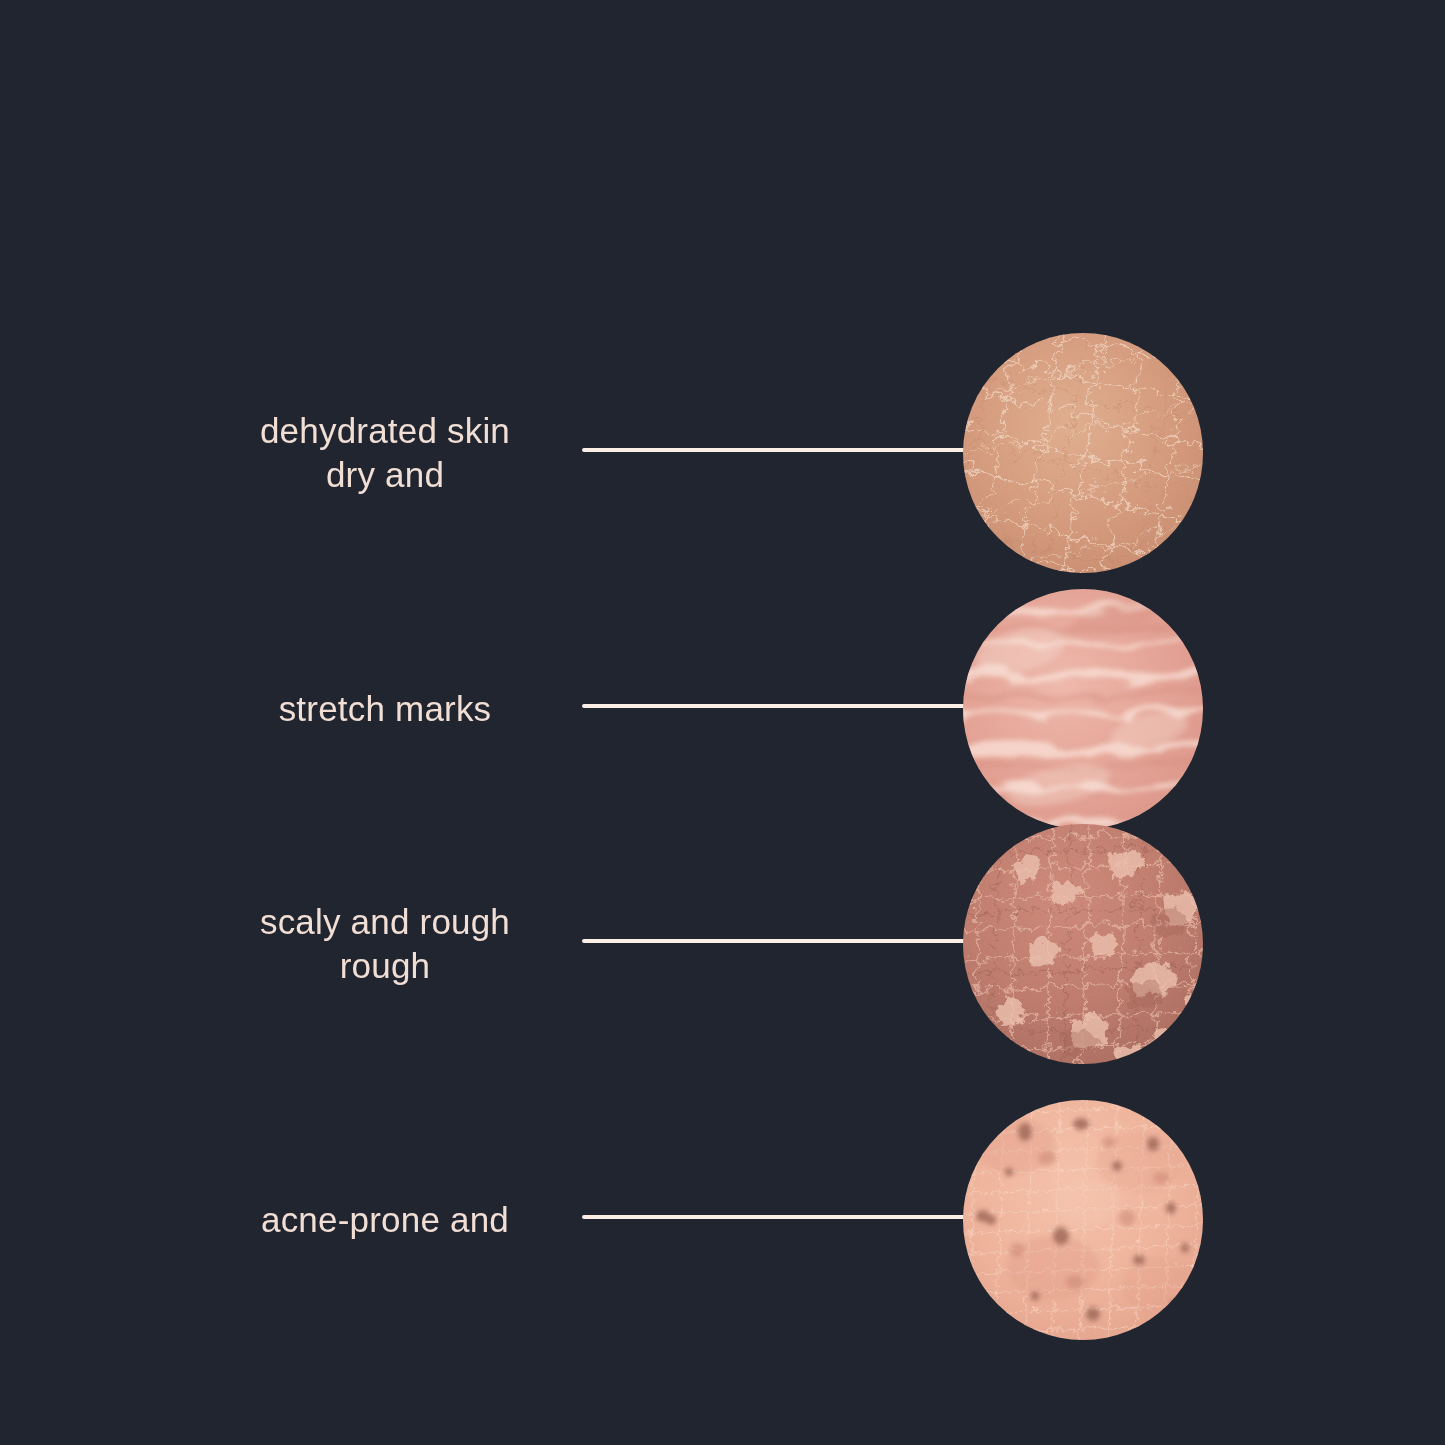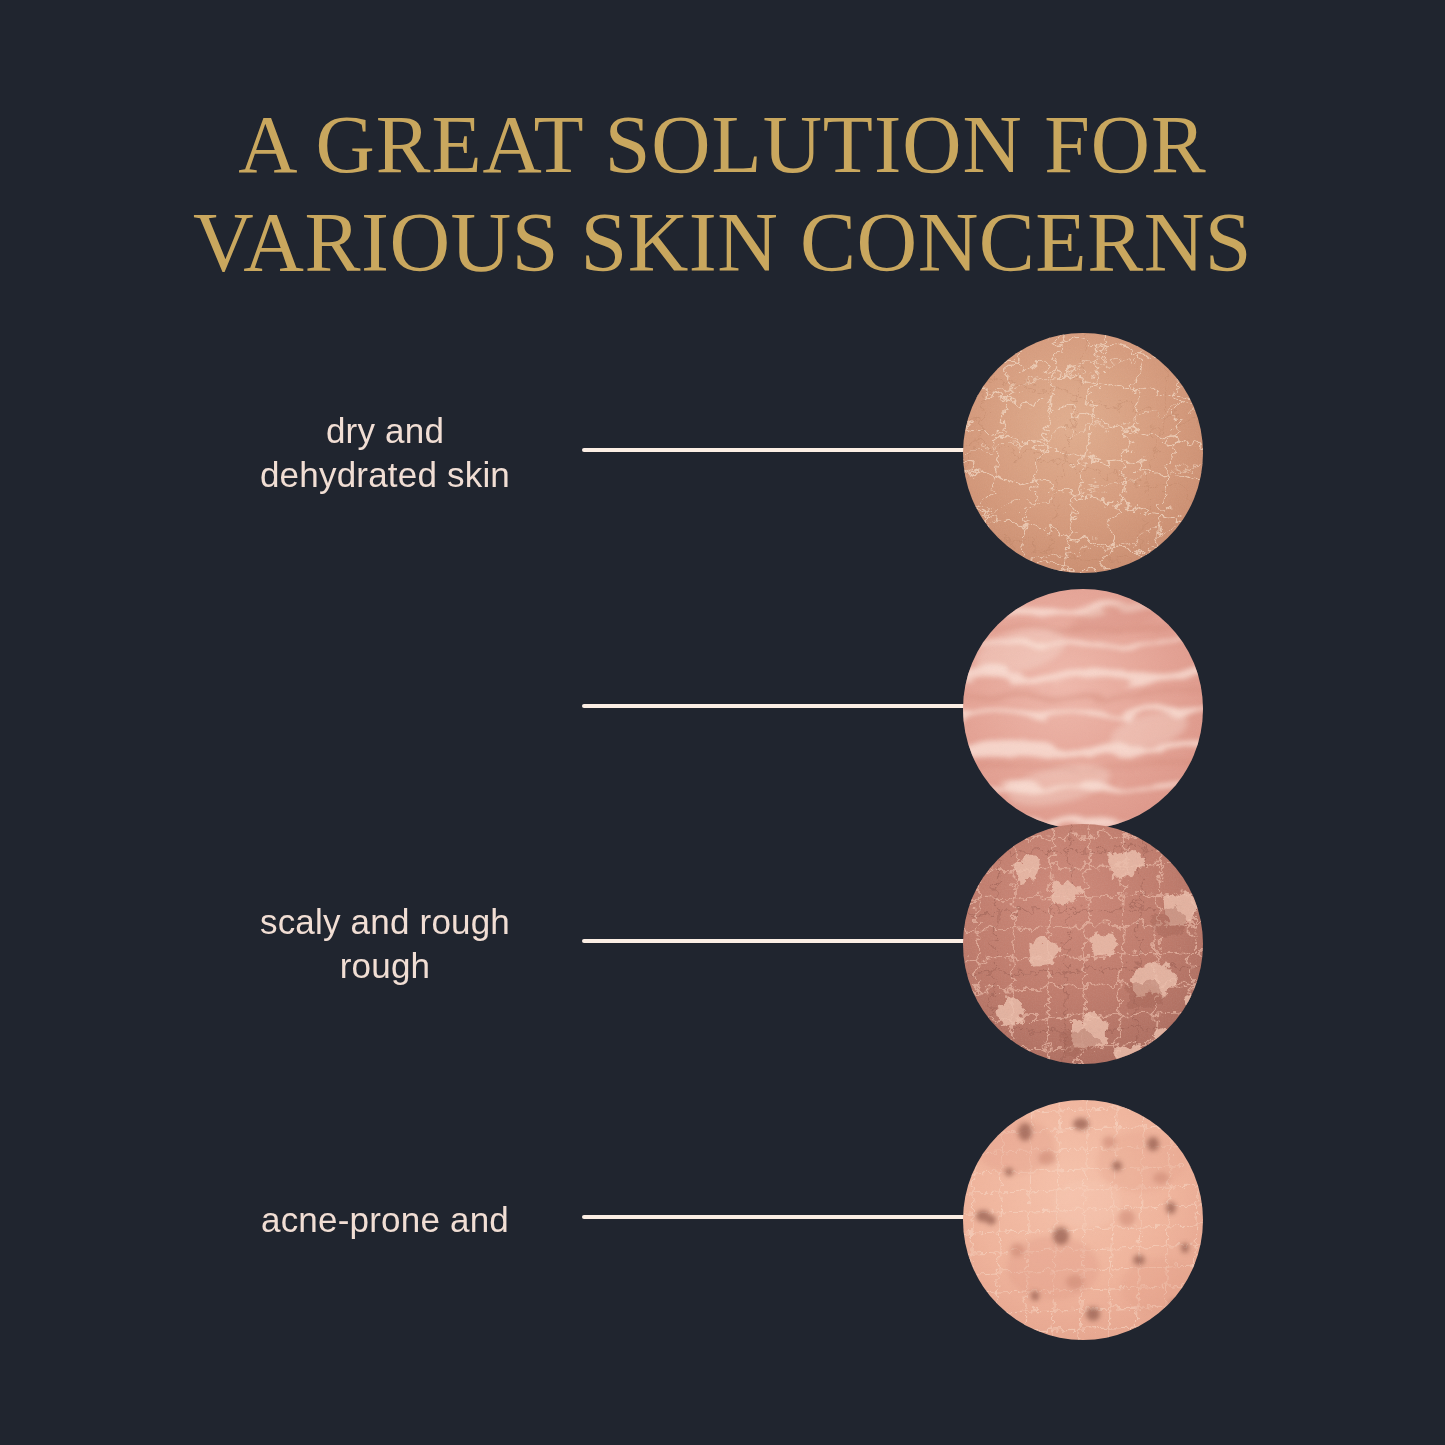--- a/index.html
+++ b/index.html
@@ -106,30 +106,26 @@
     border-radius: 50%;
     overflow: hidden;
   }
   .swatch svg { display: block; width: 240px; height: 240px; }
 </style>
 </head>
 <body>
 
 <div id="poster">
 
-  <div class="title-block">
-    <span class="title-line l1">A GREAT SOLUTION FOR</span>
-    <span class="title-line l2">VARIOUS SKIN CONCERNS</span>
-  </div>
 
   <div class="row r1">
     <div class="label">
       <div>
+        <span>dehydrated skin</span>
         <span>dry and</span>
-        <span>dehydrated skin</span>
       </div>
     </div>
     <div class="connector"></div>
     <div class="ring"></div>
     <div class="swatch">
       <svg viewBox="0 0 240 240" xmlns="http://www.w3.org/2000/svg" aria-hidden="true">
         <defs>
           <radialGradient id="g1" cx="45%" cy="38%" r="72%">
             <stop offset="0%" stop-color="#e2ae8e"></stop>
             <stop offset="55%" stop-color="#d79b7c"></stop>
@@ -186,20 +182,25 @@
             <path d="M120 -20 L70 260"></path>
             <path d="M210 -20 L160 260"></path>
         </g>
         <rect width="240" height="240" filter="url(#f1)" fill="#ffffff" opacity="0.22"></rect>
         <circle cx="120" cy="120" r="120" fill="none" stroke="#20252f" stroke-width="0"></circle>
       </svg>
     </div>
   </div>
 
   <div class="row r2">
+    <div class="label">
+      <div>
+        <span>stretch marks</span>
+      </div>
+    </div>
     <div class="connector"></div>
     <div class="ring"></div>
     <div class="swatch">
       <svg viewBox="0 0 240 240" xmlns="http://www.w3.org/2000/svg" aria-hidden="true">
         <defs>
           <radialGradient id="g2" cx="42%" cy="40%" r="74%">
             <stop offset="0%" stop-color="#f0b9ac"></stop>
             <stop offset="50%" stop-color="#e7a698"></stop>
             <stop offset="100%" stop-color="#dc9486"></stop>
           </radialGradient>

